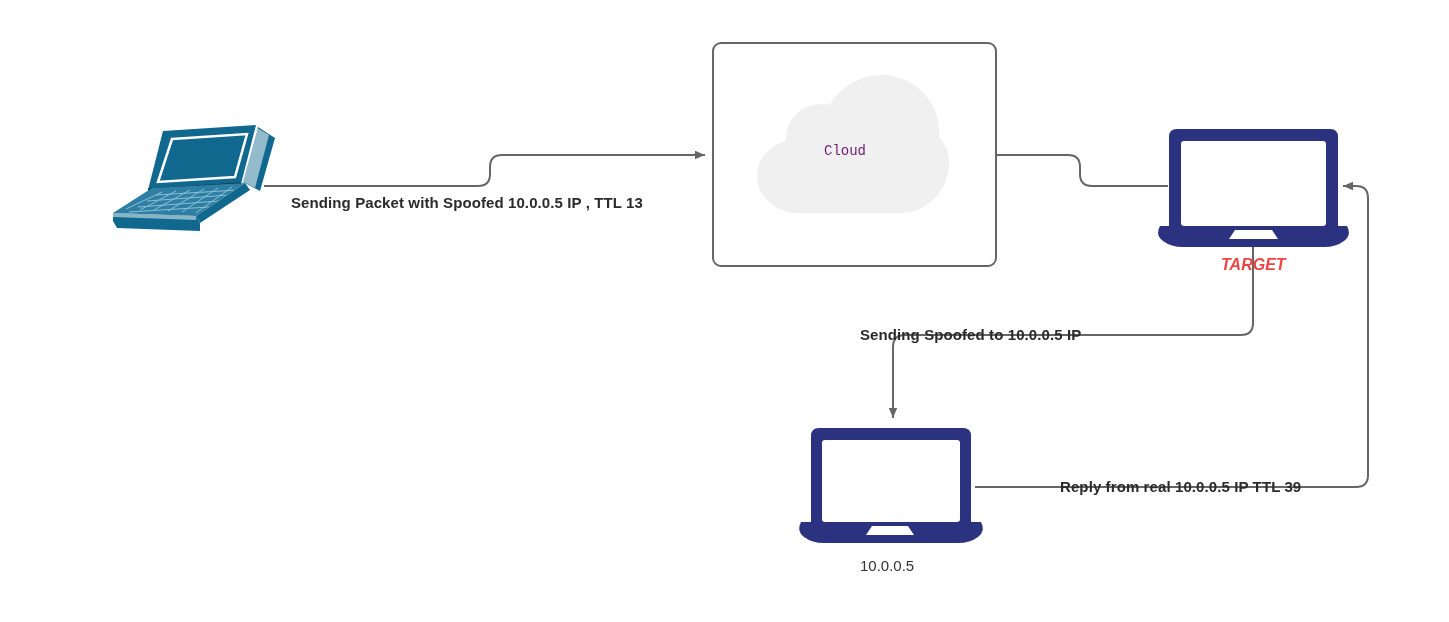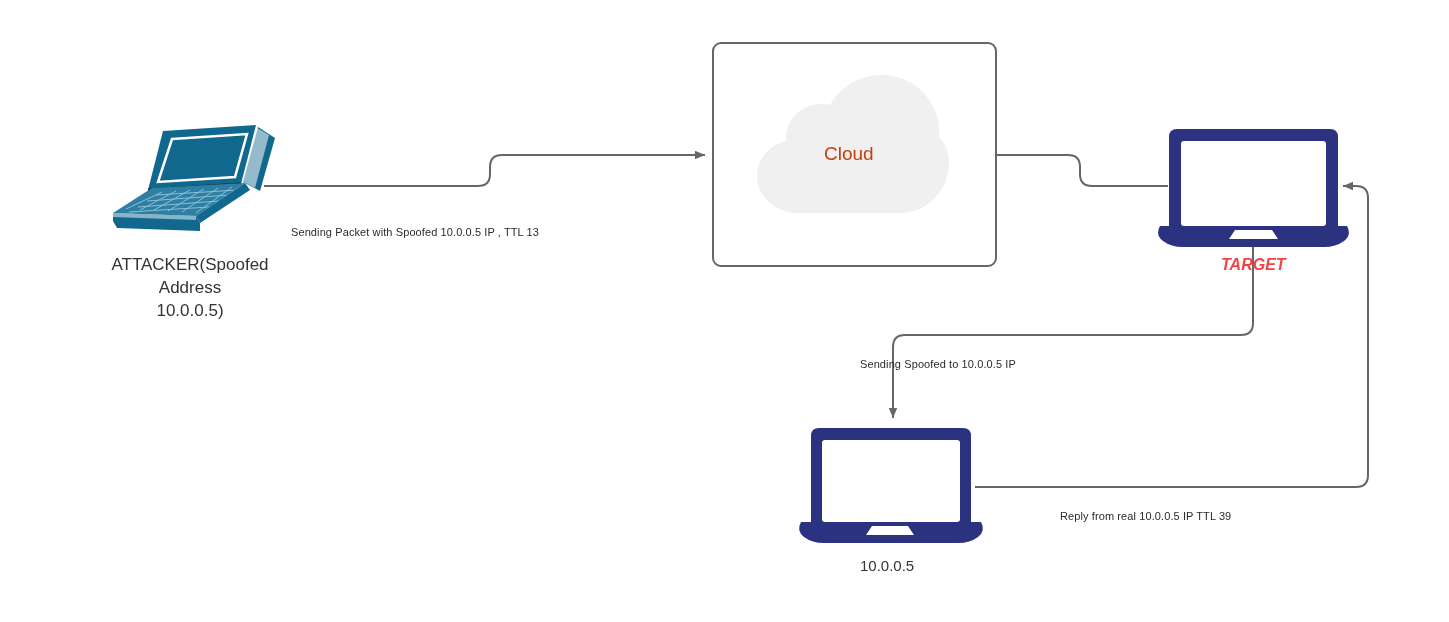--- a/index.html
+++ b/index.html
@@ -27,33 +27,32 @@
     color: #333333;
     font-size: 17px;
     line-height: 23px;
     text-align: center;
     white-space: pre-line;
     font-family: "Liberation Sans", sans-serif;
   }
   .edge-label {
     position: absolute;
     color: #2b2b2b;
-    font-size: 11px;
-    font-weight: normal;
+    font-size: 15px;
+    font-weight: bold;
     white-space: nowrap;
     font-family: "Liberation Sans", sans-serif;
     letter-spacing: 0.1px;
-    margin-top: 32px;
   }
   .cloud-text {
     position: absolute;
-    color: #c2410c;
-    font-size: 19px;
+    color: #701a75;
+    font-size: 14px;
     white-space: nowrap;
-    font-family: Liberation Sans, sans-serif;
+    font-family: Liberation Mono, monospace;
   }
   .target-label {
     position: absolute;
     color: #ef4444;
     font-size: 16px;
     font-weight: bold;
     font-style: italic;
     white-space: nowrap;
     font-family: "Liberation Sans", sans-serif;
   }
@@ -137,23 +136,20 @@
         <path d="M 129 212 L 209 207"></path>
       </g>
 
       <path d="M 245 183 L 250 190 L 200 223 L 196 216 Z" fill="#11688F"></path>
 
       <path d="M 113 213 L 196 216 L 200 223 L 200 231 L 117 228 L 113 221 Z" fill="#11688F"></path>
       <path d="M 113 213 L 196 216 L 196 220 L 113 217 Z" fill="#ffffff" opacity="0.5"></path>
     </g>
   </svg>
 
-  <div class="node-label" style="left:50px; top:253px; width:280px;">ATTACKER(Spoofed
-Address
-10.0.0.5)</div>
 
   <svg class="layer-svg" viewBox="0 0 1449 622" xmlns="http://www.w3.org/2000/svg">
     <g>
 
       <path d="M 1177 129 L 1330 129 Q 1338 129 1338 137 L 1338 226 L 1169 226 L 1169 137 Q 1169 129 1177 129 Z" fill="#2B3280"></path>
 
       <rect x="1181" y="141" width="145" height="85" rx="3" ry="3" fill="#ffffff"></rect>
 
       <path d="M 1160 226 L 1347 226 Q 1352 235 1344 241 Q 1336 247 1324 247 L 1183 247 Q 1171 247 1163 241 Q 1155 235 1160 226 Z" fill="#2B3280"></path>
 

